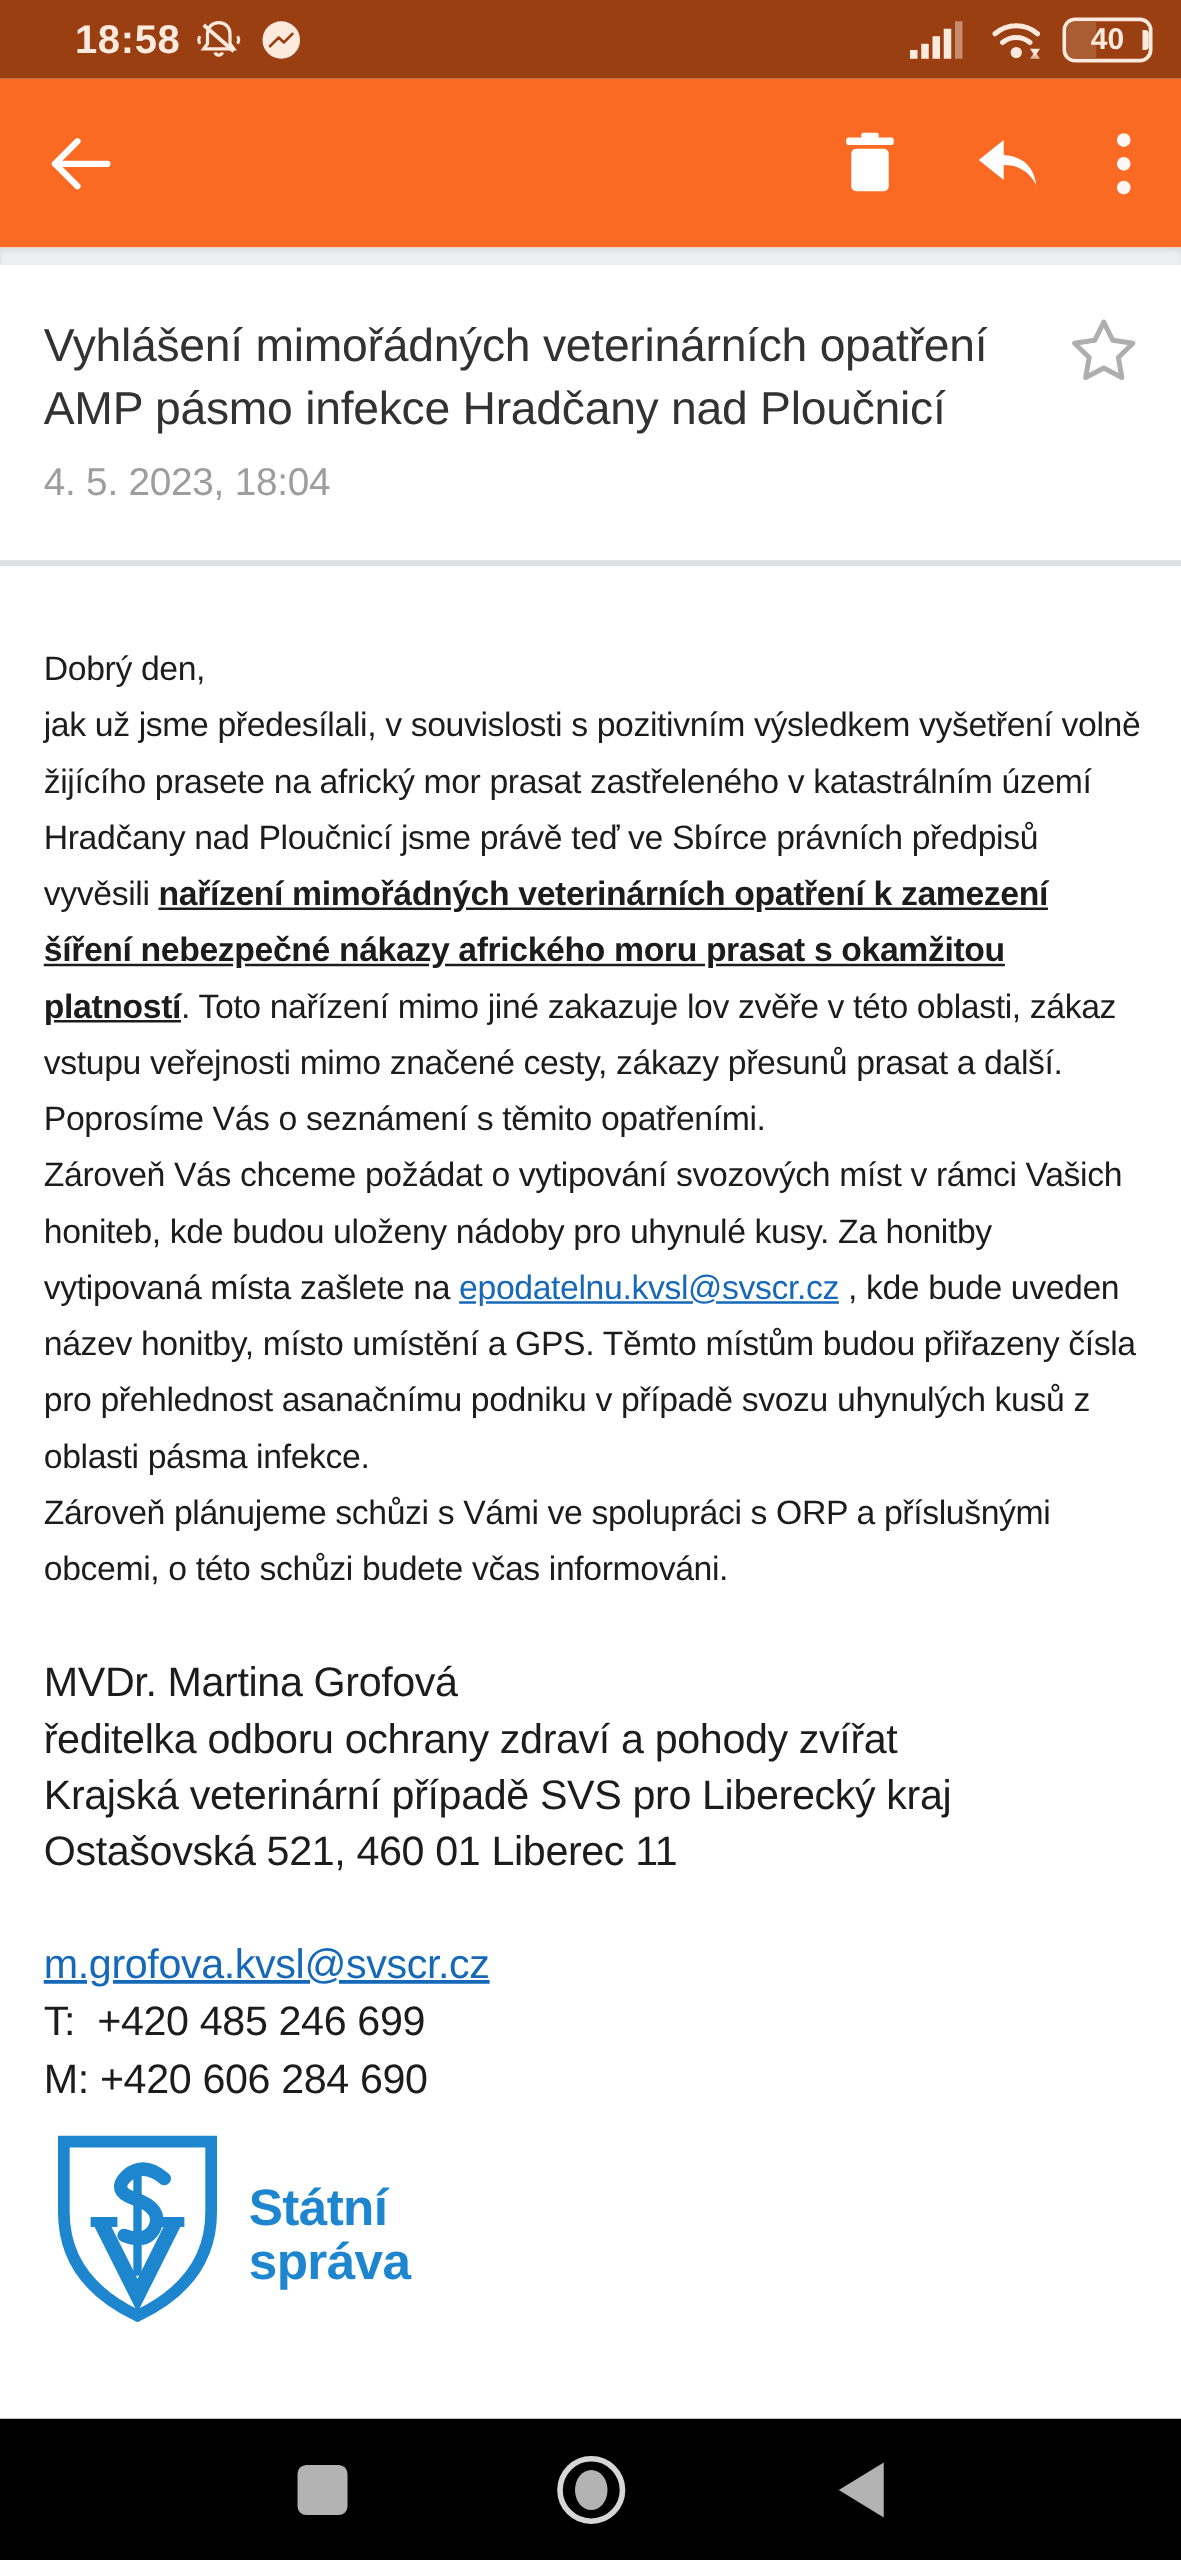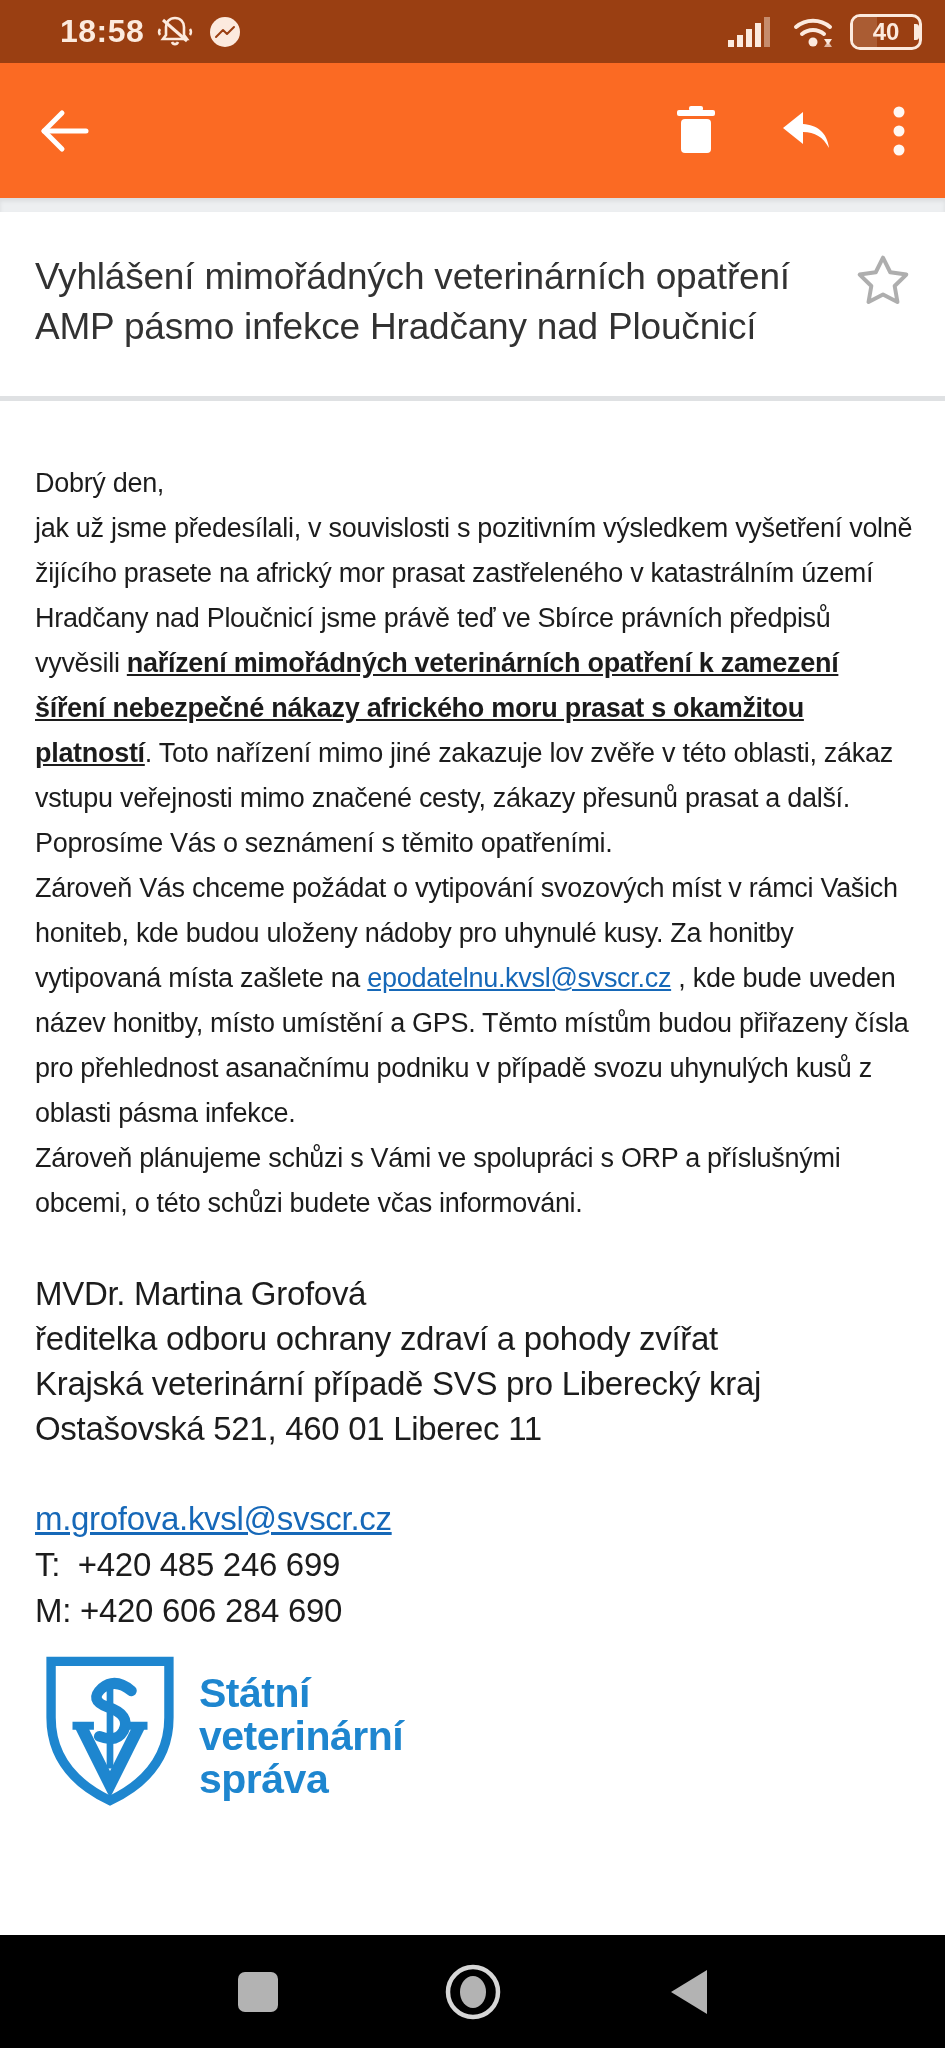--- a/index.html
+++ b/index.html
@@ -159,20 +159,21 @@
 
   <div class="shadow-band"></div>
 
   <div class="subject-card">
     <div class="subject">Vyhlášení mimořádných veterinárních opatření AMP pásmo infekce Hradčany nad Ploučnicí</div>
     <button class="star-btn">
       <svg width="56" height="54" viewBox="0 0 48 46">
         <path d="M24 3l6.2 12.5 13.8 2-10 9.8 2.4 13.7L24 34.5 11.6 41l2.4-13.7-10-9.8 13.8-2z" fill="none" stroke="#aeaeae" stroke-width="3.4" stroke-linejoin="round"></path>
       </svg>
     </button>
+    <div class="date-line">4. 5. 2023, 18:04</div>
   </div>
 
   <div class="divider"></div>
 
   <div class="body-card">
     <div class="body-text">
       <div class="para">Dobrý den,</div>
       <div class="para"><span>jak už jsme předesílali, v souvislosti s pozitivním výsledkem vyšetření volně žijícího prasete na africký mor prasat zastřeleného v katastrálním území Hradčany nad Ploučnicí jsme právě teď ve Sbírce právních předpisů vyvěsili </span><b>nařízení mimořádných veterinárních opatření k zamezení šíření nebezpečné nákazy afrického moru prasat s okamžitou platností</b><span>. Toto nařízení mimo jiné zakazuje lov zvěře v této oblasti, zákaz vstupu veřejnosti mimo značené cesty, zákazy přesunů prasat a další.</span></div>
       <div class="para">Poprosíme Vás o seznámení s těmito opatřeními.</div>
       <div class="para"><span>Zároveň Vás chceme požádat o vytipování svozových míst v rámci Vašich honiteb, kde budou uloženy nádoby pro uhynulé kusy. Za honitby vytipovaná místa zašlete na </span><a href="#" class="mail-link">epodatelnu.kvsl@svscr.cz</a><span> , kde bude uveden název honitby, místo umístění a GPS. Těmto místům budou přiřazeny čísla pro přehlednost asanačnímu podniku v případě svozu uhynulých kusů z oblasti pásma infekce.</span></div>
@@ -195,21 +196,20 @@
     <div class="logo-block">
       <svg class="logo-shield" width="134" height="150" viewBox="0 0 100 112">
         <path d="M6 4 H94 V46 Q94 87 50 108 Q6 87 6 46 Z" fill="#fff" stroke="#1e86cf" stroke-width="7"></path>
         <path d="M50 20 V84" stroke="#1e86cf" stroke-width="5"></path>
         <path d="M66 26 Q54 16 44 24 Q34 33 48 38 Q66 44 60 56 Q55 65 42 60" fill="none" stroke="#1e86cf" stroke-width="8" stroke-linecap="round"></path>
         <path d="M28 52 L50 96 L72 52" fill="none" stroke="#1e86cf" stroke-width="9" stroke-linejoin="miter"></path>
         <path d="M22 52 H38 M62 52 H78" stroke="#1e86cf" stroke-width="6"></path>
       </svg>
       <div class="logo-text">
         <div>Státní</div>
-        <div>veterinární</div>
         <div>správa</div>
       </div>
     </div>
   </div>
 
   <div class="nav-bar">
     <button class="nav-btn">
       <svg width="46" height="46" viewBox="0 0 46 46">
         <rect x="3" y="3" width="40" height="40" rx="7" fill="#b3b3b3"></rect>
       </svg>

